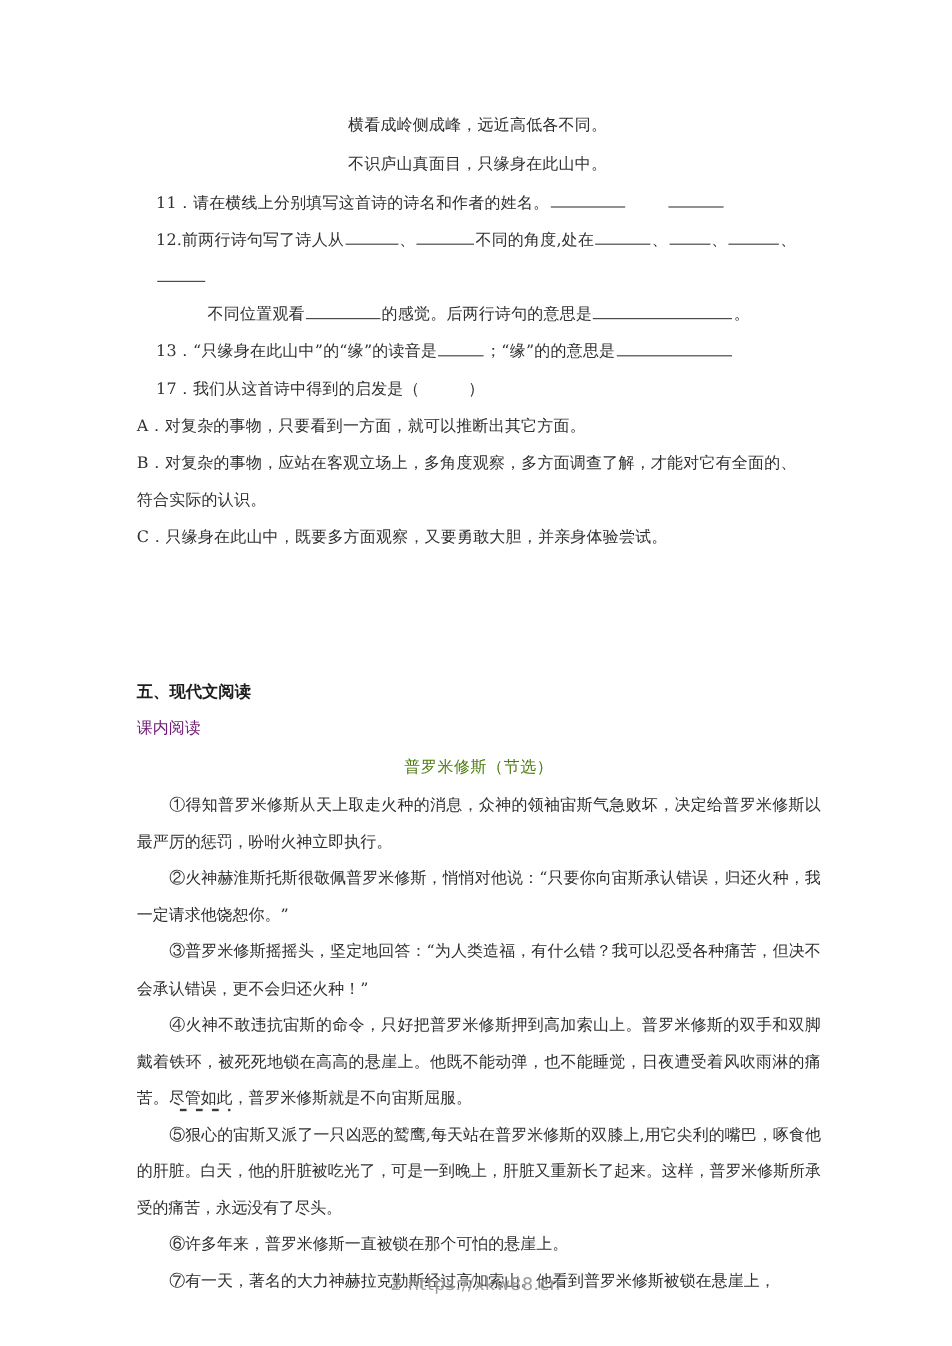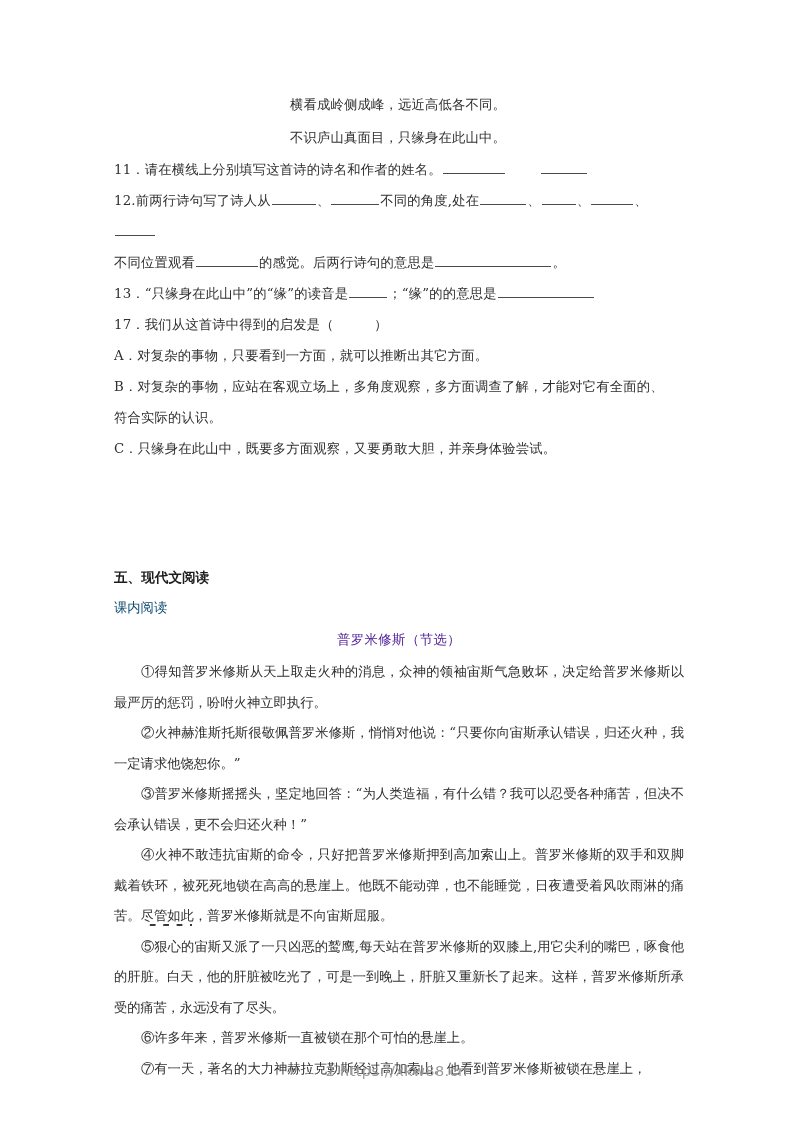--- a/index.html
+++ b/index.html
@@ -31,23 +31,25 @@
     white-space: pre-wrap;
     letter-spacing: 0.2px;
   }
   .poem {
     text-align: left;
     padding-left: 176px;
     line-height: 33px;
   }
   .q {
     line-height: 31px;
+    margin-left: 16px;
   }
   .q-cont {
     line-height: 31px;
+    text-align: center;
   }
   .opt {
     line-height: 31px;
   }
   .opt-cont {
     line-height: 31px;
   }
   
   .blank {
     display: inline-block;
@@ -65,27 +67,27 @@
     font-size: 13.6px;
     font-weight: bold;
     line-height: 30px;
     color: #1d1d1d;
     margin-top: 46px;
     font-family: "DejaVu Sans", "Liberation Sans", sans-serif;
   }
   .sub-head {
     font-size: 13.3px;
     line-height: 31px;
-    color: #0c4a6e;
+    color: #701a75;
   }
   .art-title {
     font-size: 13.3px;
     line-height: 34px;
     text-align: center;
-    color: #4c1d95;
+    color: #4d7c0f;
     letter-spacing: 0.5px;
   }
   .para {
     font-size: 13.3px;
     line-height: 30.5px;
     color: #2f2f2f;
     text-indent: 27px;
     text-align: justify;
     text-justify: inter-ideograph;
     white-space: normal;

